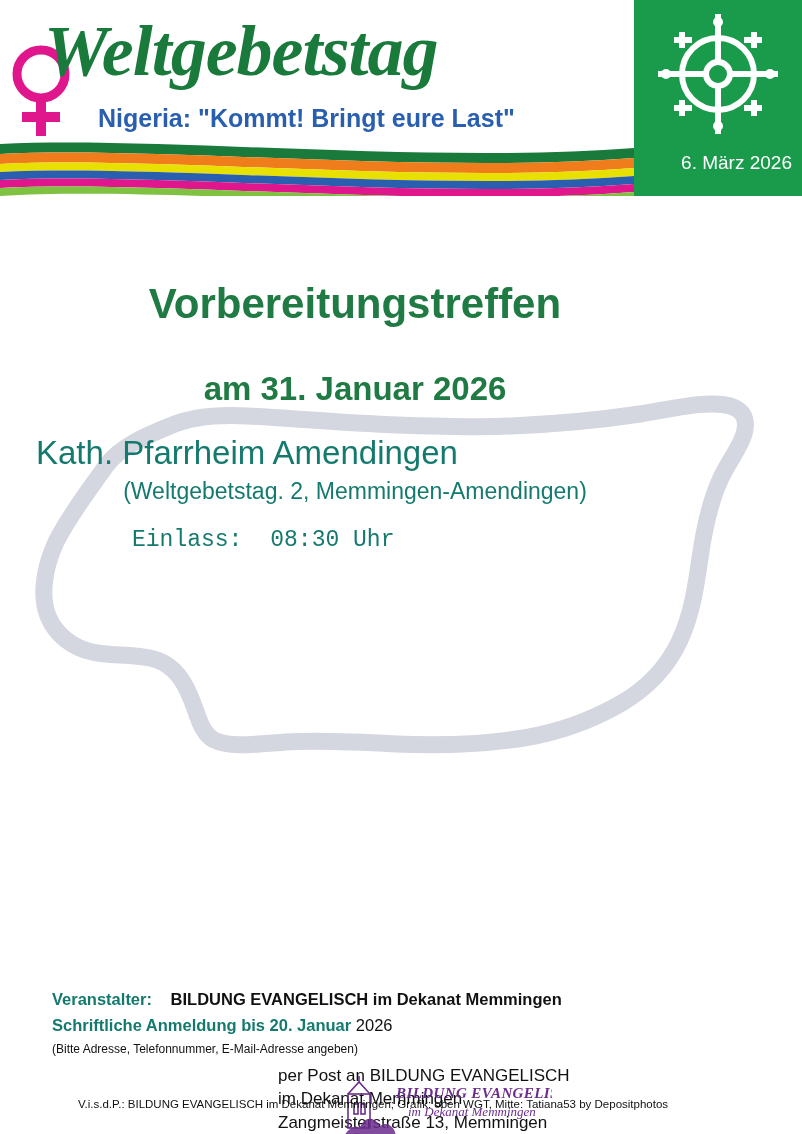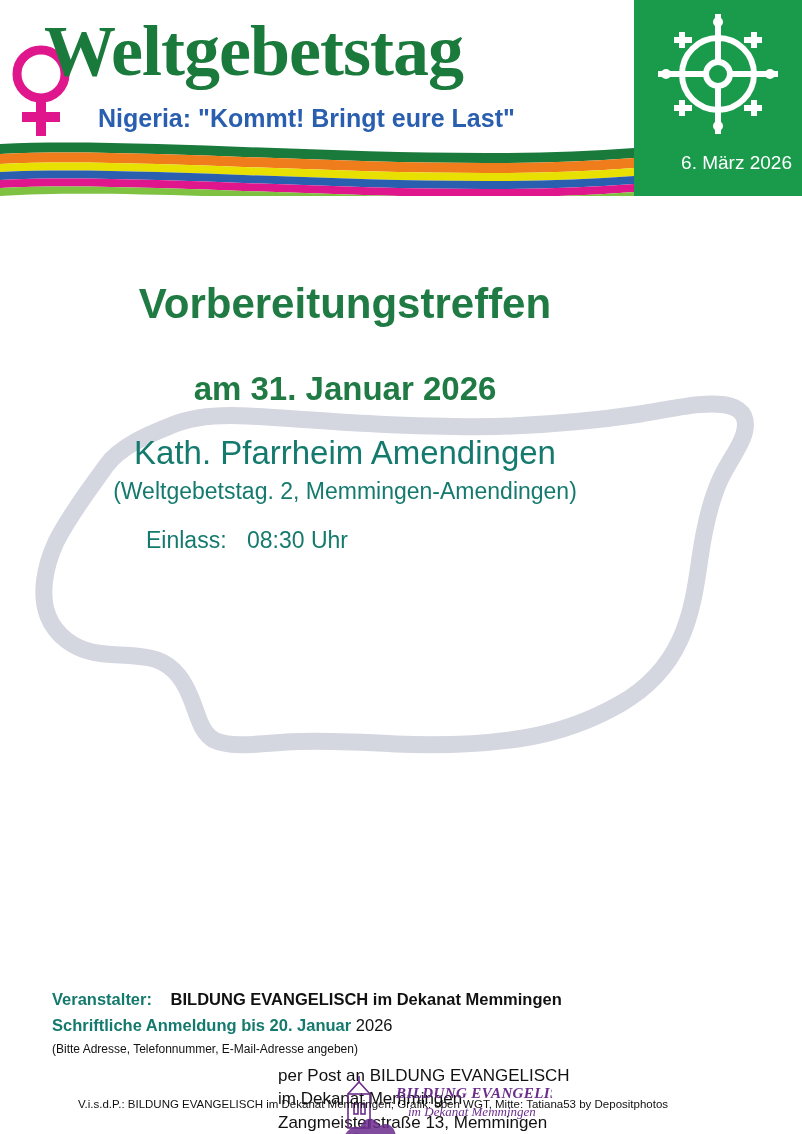--- a/index.html
+++ b/index.html
@@ -30,20 +30,21 @@
     width: 168px;
     height: 196px;
     background: #1a9b4c;
   }
   .banner-title {
     position: absolute;
     left: 44px;
     top: 10px;
     font-size: 72px;
     font-weight: bold;
+    font-style: italic;
     color: #1a7a3c;
     font-family: "Liberation Serif", serif;
     letter-spacing: -1px;
   }
   .banner-venus {
     position: absolute;
     left: 10px;
     top: 42px;
     width: 62px;
     height: 96px;
@@ -86,21 +87,21 @@
     left: 0;
     top: 196px;
     width: 802px;
     height: 620px;
     z-index: 0;
   }
 
   
   .content {
     position: absolute;
-    left: 2px;
+    left: 12px;
     top: 196px;
     width: 638px;
     z-index: 2;
     padding-left: 24px;
   }
   .headline {
     text-align: center;
     font-size: 42px;
     font-weight: bold;
     color: #1f7a43;
@@ -115,37 +116,38 @@
     margin-top: 42px;
   }
   .time-line {
     text-align: center;
     font-size: 33px;
     font-weight: bold;
     color: #1f7a43;
     margin-top: 6px;
   }
   .venue {
-    text-align: center;
+    text-align: left;
     font-size: 33px;
     color: #157a6e;
     margin-top: 26px;
     font-weight: normal;
   }
   .venue-address {
     text-align: center;
     font-size: 23px;
     color: #157a6e;
     margin-top: 6px;
   }
   .detail-row {
     font-size: 23px;
     color: #157a6e;
-    margin-left: 120px;
+    margin-left: 96px;
     margin-top: 22px;
+    font-family: Liberation Mono, monospace;
   }
   .detail-row.second {
     margin-top: 18px;
   }
   .detail-label {
     display: inline;
   }
   .detail-value {
     display: inline;
     margin-left: 14px;

